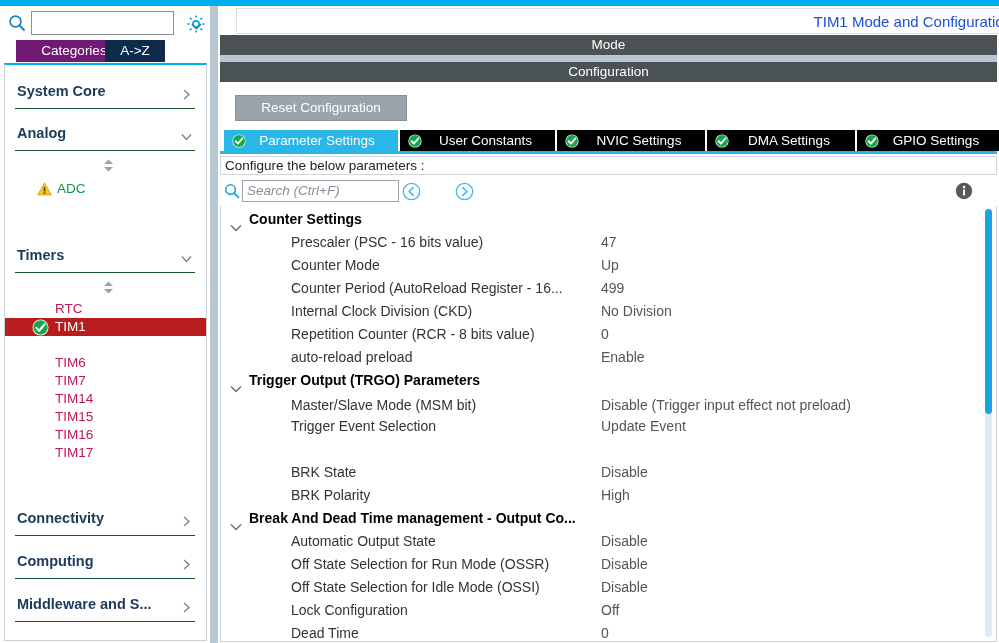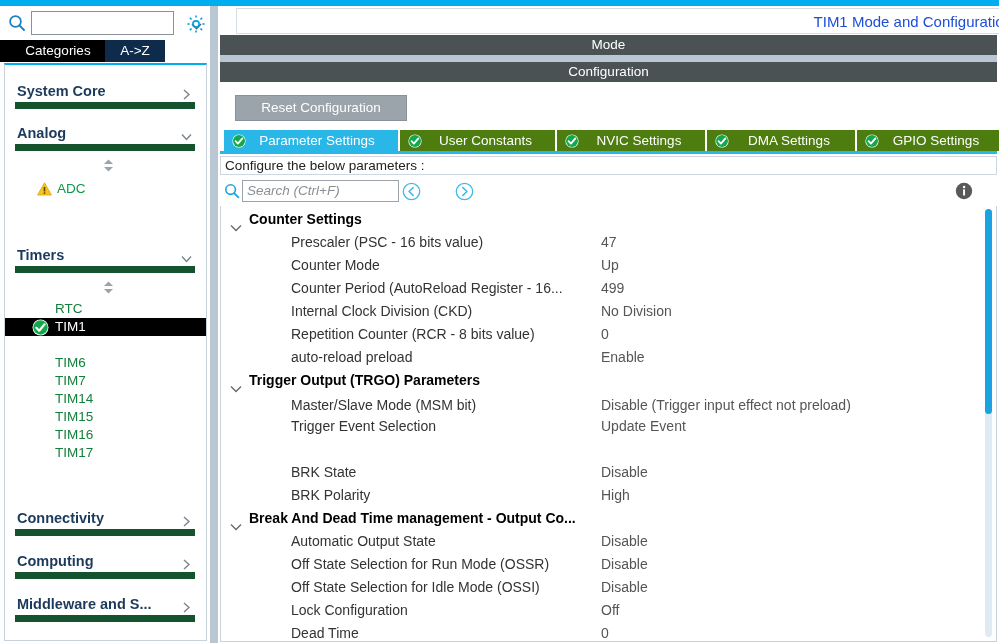--- a/index.html
+++ b/index.html
@@ -40,55 +40,55 @@
   }
 
   .tabs-cat {
     position: absolute; left: 0; top: 34px; width: 210px; height: 22px;
   }
   .tab-cat {
     position: absolute; top: 0; height: 22px; line-height: 22px;
     font-size: 13.5px; color: #ffffff; text-align: center;
     cursor: default;
   }
-  .tab-cat.active { left: 0; width: 116px; background: #000000; }
+  .tab-cat.active { left: 16px; width: 116px; background: #701a75; }
   .tab-cat.alpha  { left: 105px; width: 60px; background: #0f2b4c; }
 
   .sidebar-body {
     position: absolute; left: 4px; top: 57px; width: 203px; height: 578px;
     border: 1px solid #c9d2da; border-top: 2px solid #00aeef;
     background: #ffffff; overflow: hidden;
   }
 
   .cat-header {
     position: absolute; left: 10px; width: 180px; height: 30px;
-    border-bottom: 7px solid #14532d;
+    border-bottom: 1px solid #14532d;
   }
   .cat-title {
     position: absolute; left: 2px; top: 4px;
     font-size: 14.5px; color: #1b3a5c; font-weight: 600;
   }
   .chev {
     position: absolute; right: 2px; top: 8px; width: 13px; height: 13px;
   }
 
   .spinner {
     position: absolute; width: 11px; height: 13px;
   }
 
   .leaf {
     position: absolute; left: 0; width: 203px; height: 18px;
-    font-size: 13.5px; line-height: 18px; color: #15803d;
+    font-size: 13.5px; line-height: 18px; color: #be185d;
     padding-left: 50px; white-space: nowrap; cursor: default;
   }
   .leaf.adc {
     color: #0d9a4a; padding-left: 52px;
   }
   .leaf.selected {
-    background: #000000; color: #ffffff; padding-left: 50px;
+    background: #b91c1c; color: #ffffff; padding-left: 50px;
   }
   .warn-icon {
     position: absolute; left: 32px; top: 2px; width: 15px; height: 14px;
   }
   .chk-icon {
     position: absolute; left: 27px; top: 1px; width: 17px; height: 17px;
   }
 
   
   .v-divider {
@@ -122,21 +122,21 @@
     font-size: 13.5px; color: #ffffff; text-align: center; line-height: 24px;
     cursor: pointer;
   }
 
   .tabbar {
     position: absolute; left: 2px; top: 124px; width: 777px; height: 21px;
   }
   .tab {
     position: absolute; top: 0; height: 21px; line-height: 21px;
     font-size: 13.5px; color: #fff; text-align: center;
-    background: #4d7c0f; cursor: pointer;
+    background: #000000; cursor: pointer;
     padding-left: 16px;
   }
   .tab.active { background: #29b7e8; }
   .tab .tabchk {
     position: absolute; left: 8px; top: 3px; width: 14px; height: 14px;
   }
   .tab-underline {
     position: absolute; left: 2px; top: 145px; width: 777px; height: 3px;
     background: #29b7e8;
   }

